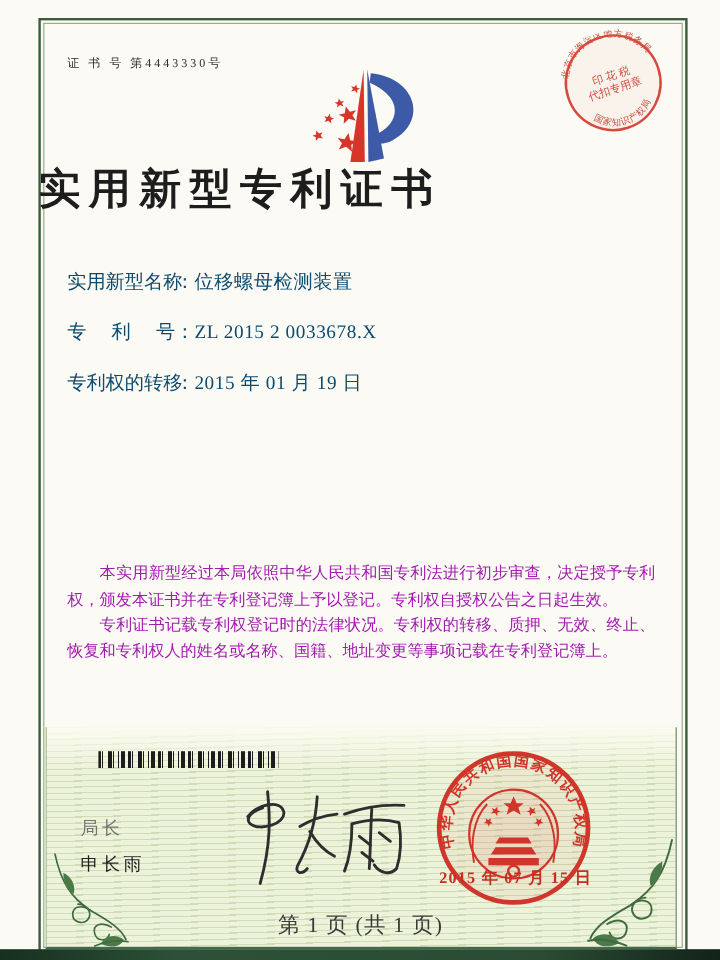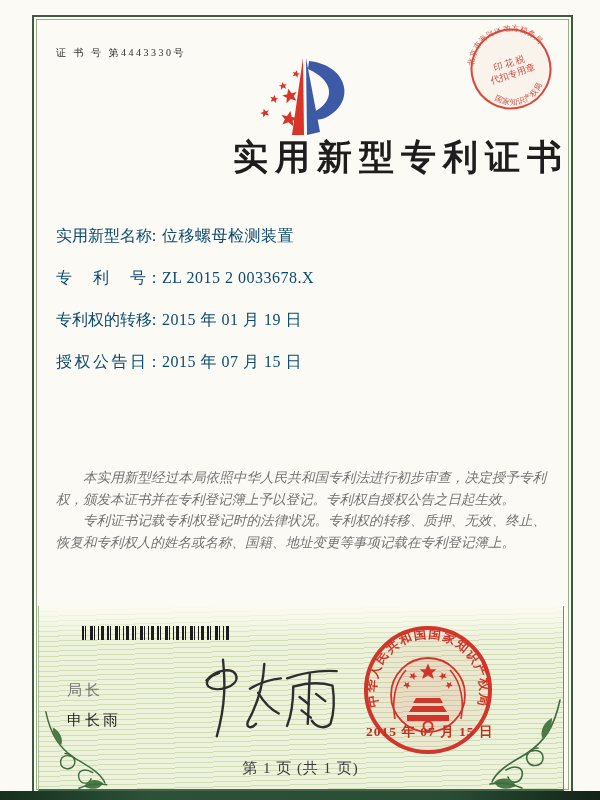--- a/index.html
+++ b/index.html
@@ -31,53 +31,53 @@
     border-bottom:2px solid #46684a;
   }
   .bottom-strip{
     left:0;top:791px;width:600px;height:9px;
     background:linear-gradient(90deg,#17301f,#2c5138 25%,#2a4c34 75%,#122318);
   }
   
   .cert-no{left:56px;top:46px;font-size:10px;letter-spacing:2.5px;color:#2e2e2e;}
   .logo{left:243px;top:55px;}
   .title{
-    left:32px;top:134px;width:537px;text-align:right;
+    left:32px;top:134px;width:537px;text-align:left;
     font-size:35px;font-weight:600;letter-spacing:7px;color:#1d1d1d;
   }
   
   .fields{left:56px;top:226px;width:470px;font-size:16px;color:#0c4a6e;}
   .field-row{height:42px;line-height:20px;white-space:nowrap;}
   .flabel{display:inline-block;width:90px;text-align:justify;text-align-last:justify;vertical-align:top;}
   .fsep{display:inline-block;vertical-align:top;}
   .fvalue{display:inline-block;vertical-align:top;letter-spacing:.5px;}
   
   .body-text{left:56px;top:467px;width:490px;font-size:13.5px;line-height:21.5px;
-    text-align:justify;color:#737373;font-style:italic;}
+    text-align:justify;color:#a21caf;}
   .body-text p{margin:0;text-indent:2em;}
   
   .barcode{left:82px;top:626px;width:150px;height:14px;
     background-image:repeating-linear-gradient(90deg,
       #1c1c1c 0 2px,rgba(0,0,0,0) 2px 3px,
       #1c1c1c 3px 4px,rgba(0,0,0,0) 4px 8px,
       #1c1c1c 8px 11px,rgba(0,0,0,0) 11px 12px,
       #1c1c1c 12px 13px,rgba(0,0,0,0) 13px 16px,
       #1c1c1c 16px 17px,rgba(0,0,0,0) 17px 19px,
       #1c1c1c 19px 22px,rgba(0,0,0,0) 22px 25px);}
   .director-title{left:67px;top:681px;font-size:15px;letter-spacing:3px;color:#737373;}
   .director-name{left:67px;top:711px;font-size:15px;letter-spacing:3px;color:#1e1e1e;}
   .signature{left:192px;top:650px;}
   .seal-main{left:361px;top:623px;}
   .seal-date{left:366px;top:723px;font-size:13.5px;font-weight:bold;
     color:#c2301f;letter-spacing:1px;}
   .stamp-tax{left:468px;top:26px;transform:rotate(-18deg);}
   .corner{pointer-events:none;}
   .corner-left{left:37px;top:710px;transform:scaleX(-1);}
   .corner-right{left:482px;top:698px;}
-  .footer{left:32px;top:759px;width:537px;text-align:center;font-size:15px;color:#3a3a3a;letter-spacing:1px;}
+  .footer{left:32px;top:759px;width:537px;text-align:center;font-size:18px;color:#3a3a3a;letter-spacing:1px;}
 </style>
 </head>
 <body>
 
 <div class="abs frame">
   <div class="frame-inner"></div>
 </div>
 
 <div class="abs green-zone"></div>
 <div class="abs bottom-strip"></div>
@@ -107,23 +107,20 @@
 
 <div class="abs fields">
   <div class="field-row">
     <span class="flabel">实用新型名称</span><span class="fsep">：</span><span class="fvalue">位移螺母检测装置</span>
   </div>
   <div class="field-row">
     <span class="flabel">专利号</span><span class="fsep">：</span><span class="fvalue">ZL 2015 2 0033678.X</span>
   </div>
   <div class="field-row">
     <span class="flabel">专利权的转移</span><span class="fsep">：</span><span class="fvalue">2015 年 01 月 19 日</span>
-  </div>
-  <div class="field-row">
-    <span class="flabel">授权公告日</span><span class="fsep">：</span><span class="fvalue">2015 年 07 月 15 日</span>
   </div>
 </div>
 
 <div class="abs body-text">
   <p>本实用新型经过本局依照中华人民共和国专利法进行初步审查，决定授予专利权，颁发本证书并在专利登记簿上予以登记。专利权自授权公告之日起生效。</p>
   <p>专利证书记载专利权登记时的法律状况。专利权的转移、质押、无效、终止、恢复和专利权人的姓名或名称、国籍、地址变更等事项记载在专利登记簿上。</p>
 </div>
 
 <div class="abs barcode"></div>
 

